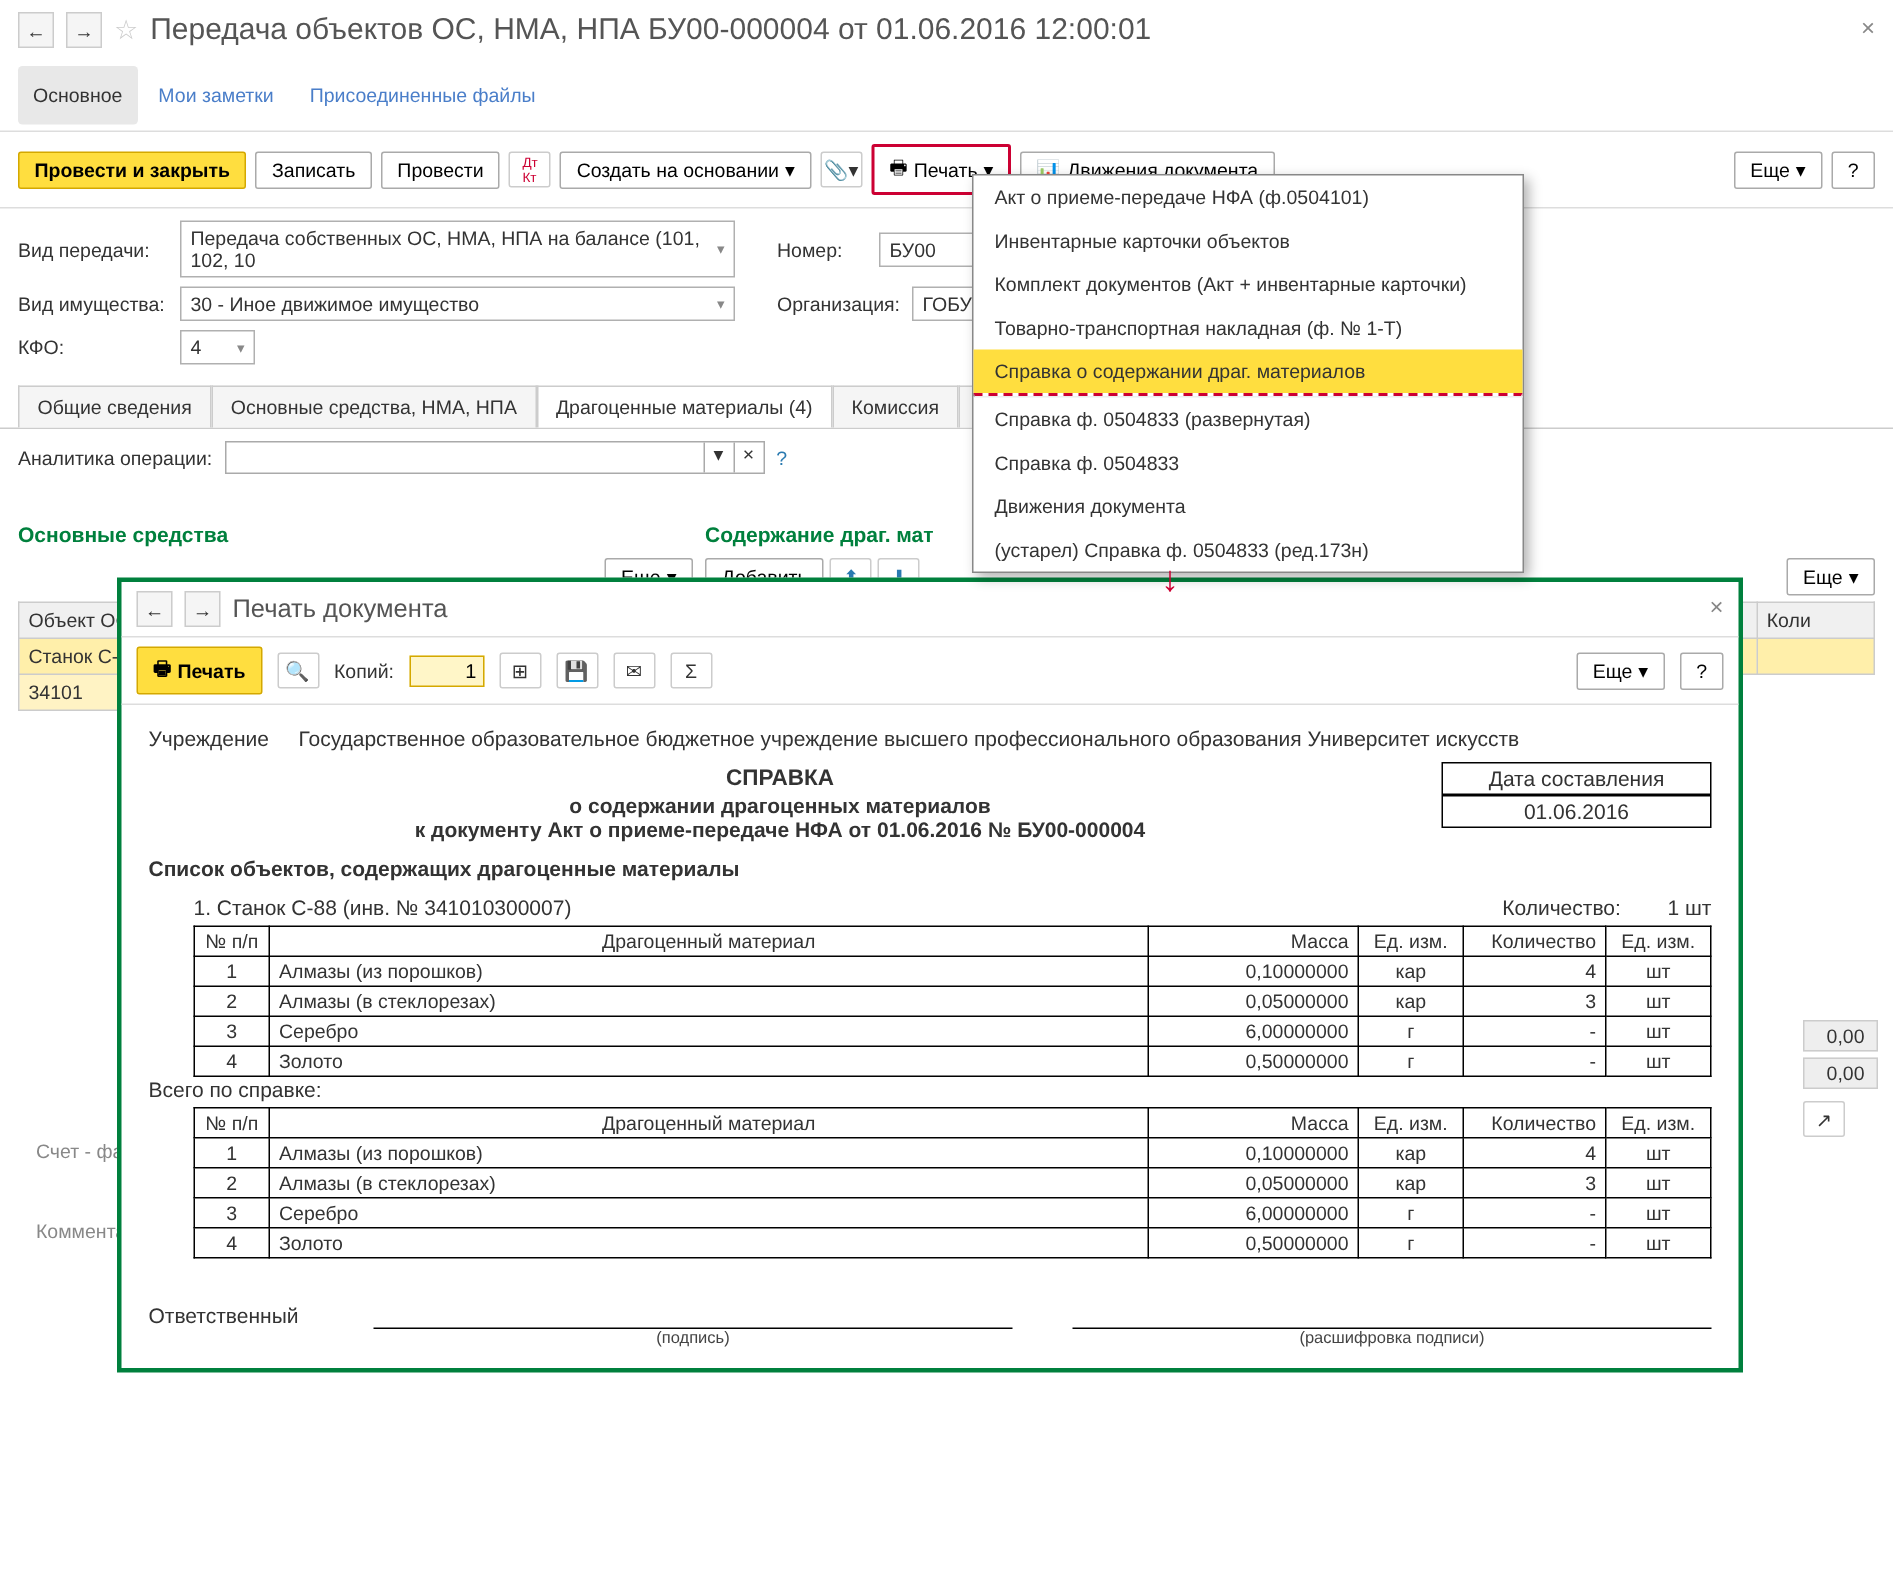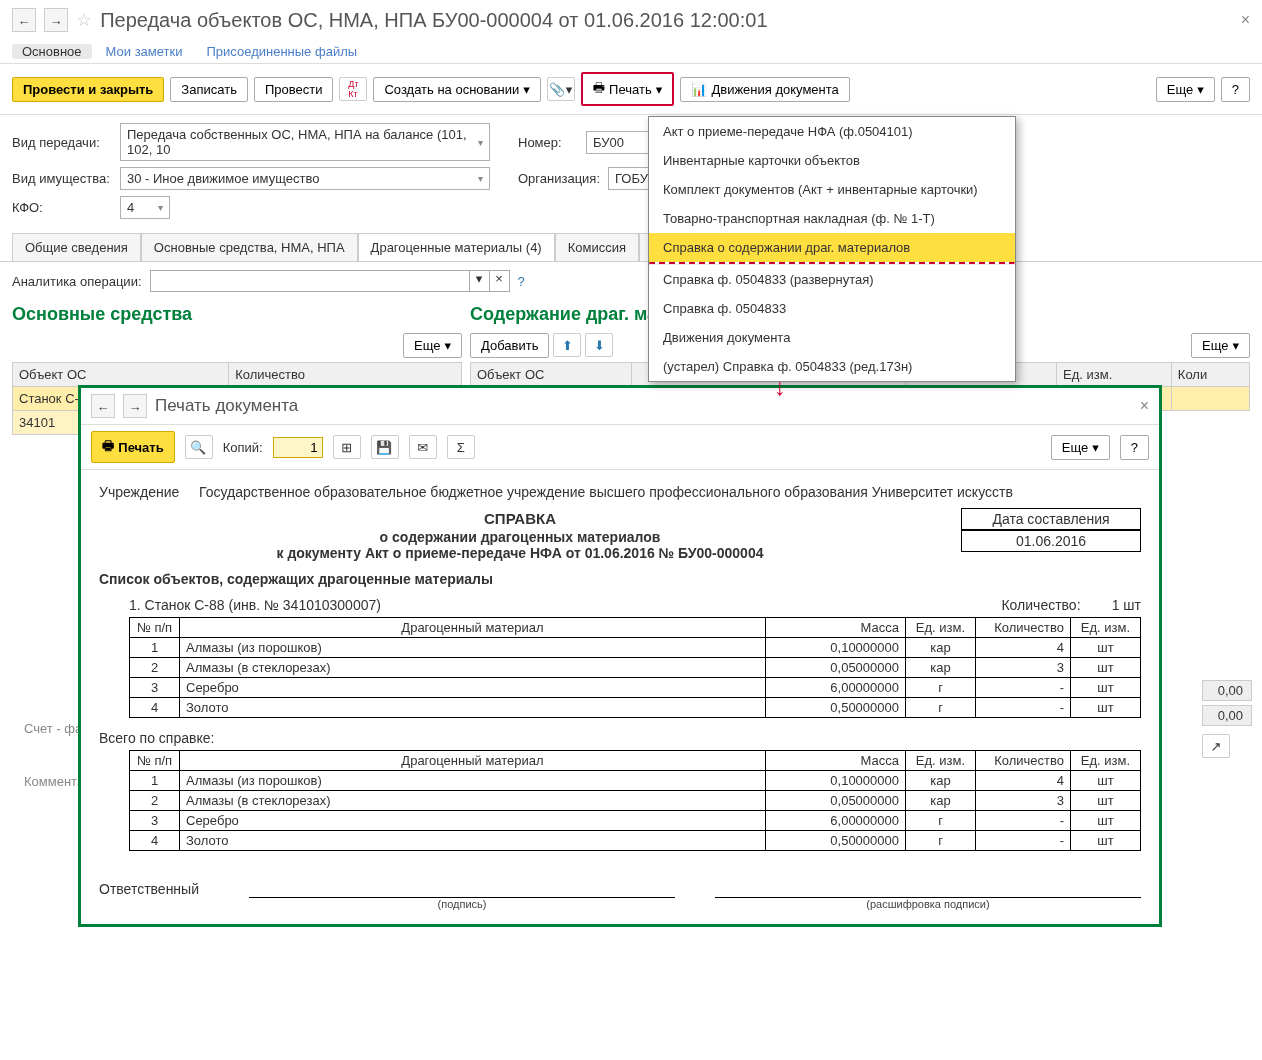--- a/index.html
+++ b/index.html
@@ -5,21 +5,21 @@
 * { box-sizing: border-box; margin: 0; padding: 0; font-family: Arial, sans-serif; }
 body { background: #fff; font-size: 13px; color: #333; }
 
 .header { display: flex; align-items: center; padding: 8px 12px; gap: 8px; }
 .nav-btn { width: 24px; height: 24px; border: 1px solid #ccc; background: #f5f5f5; display: flex; align-items: center; justify-content: center; cursor: pointer; }
 .star-icon { color: #ccc; font-size: 18px; }
 .page-title { font-size: 20px; color: #555; }
 .close-x { margin-left: auto; font-size: 16px; color: #888; cursor: pointer; }
 
 .tabs-row { padding: 4px 12px; display: flex; gap: 4px; }
-.tab { padding: 0 10px; cursor: pointer; color: #4a7ec9; }
+.tab { padding: 12px 10px; cursor: pointer; color: #4a7ec9; }
 .tab.active { background: #e8e8e8; color: #333; border-radius: 3px; }
 
 .toolbar { display: flex; gap: 6px; padding: 8px 12px; align-items: center; border-top: 1px solid #ddd; border-bottom: 1px solid #ddd; flex-wrap: wrap; }
 .btn { padding: 4px 10px; border: 1px solid #aaa; background: #fff; cursor: pointer; font-size: 13px; border-radius: 2px; display: inline-flex; align-items: center; gap: 4px; }
 .btn.yellow { background: #ffde3f; border-color: #d4a800; font-weight: bold; }
 .btn.highlighted { border: 2px solid #c03; }
 .icon-btn { width: 28px; height: 24px; border: 1px solid #ccc; background: #fff; display: inline-flex; align-items: center; justify-content: center; cursor: pointer; border-radius: 2px; }
 .spacer-right { margin-left: auto; }
 
 .form-fields { padding: 8px 12px; }
@@ -33,21 +33,21 @@
 .subtabs { display: flex; border-bottom: 1px solid #ccc; padding: 0 12px; }
 .subtab { padding: 6px 12px; border: 1px solid #ccc; border-bottom: none; background: #f5f5f5; cursor: pointer; font-size: 13px; }
 .subtab.active { background: #fff; }
 
 .analytics-row { display: flex; align-items: center; gap: 8px; padding: 8px 12px; }
 .analytics-input { border: 1px solid #aaa; width: 360px; height: 22px; display: flex; }
 .analytics-input .clear-x { border-left: 1px solid #aaa; width: 20px; text-align: center; }
 
 .grid-section { display: flex; padding: 0 12px; gap: 8px; }
 .grid-col { flex: 1; }
-.grid-header { color: #00803d; font-size: 18px; padding: 4px 0; font-weight: bold; }
+.grid-header { color: #00803d; font-size: 14px; padding: 4px 0; font-weight: bold; margin-top: 20px; }
 .grid-toolbar { display: flex; gap: 4px; justify-content: flex-end; padding: 4px 0; }
 .grid-table { width: 100%; border-collapse: collapse; }
 .grid-table th, .grid-table td { border: 1px solid #ccc; padding: 4px 6px; font-size: 13px; text-align: left; }
 .grid-table th { background: #f0f0f0; font-weight: normal; }
 .grid-table tr.highlight td { background: #ffefaa; }
 .grid-table tr.current td { background: #fff3c4; }
 
 .print-menu { position: absolute; top: 116px; left: 648px; width: 368px; background: #fff; border: 1px solid #888; box-shadow: 3px 3px 8px rgba(0,0,0,0.3); z-index: 100; }
 .print-menu-item { padding: 7px 14px; cursor: pointer; font-size: 13px; }
 .print-menu-item.highlight { background: #ffde3f; }
@@ -64,21 +64,21 @@
 .doc-header-row { display: flex; gap: 10px; margin-bottom: 8px; }
 .doc-title-block { text-align: center; flex: 1; }
 .doc-title-block h3 { font-size: 15px; margin: 2px 0; }
 .doc-title-block .sub { font-size: 14px; }
 .doc-title-block .sub2 { font-size: 14px; font-weight: bold; }
 .date-box { border: 1px solid #000; padding: 2px 8px; text-align: center; width: 180px; }
 
 .doc-subtitle { font-weight: bold; margin: 10px 0; }
 .doc-item-row { display: flex; justify-content: space-between; margin: 4px 0 4px 30px; }
 
-.doc-table { border-collapse: collapse; margin-left: 30px; width: calc(100% - 30px); margin-bottom: 12px; }
+.doc-table { border-collapse: collapse; margin-left: 30px; width: calc(100% - 30px); margin-bottom: 0; }
 .doc-table th, .doc-table td { border: 1px solid #000; padding: 2px 6px; font-size: 13px; vertical-align: middle; }
 .doc-table th { font-weight: normal; text-align: center; }
 .doc-table .num { text-align: center; width: 50px; }
 .doc-table .mass { text-align: right; width: 140px; }
 .doc-table .unit { text-align: center; width: 70px; }
 .doc-table .qty { text-align: right; width: 95px; }
 
 .sign-row { display: flex; gap: 40px; margin-top: 30px; }
 .sign-block { flex: 1; text-align: center; }
 .sign-line { border-top: 1px solid #000; margin-top: 16px; }

